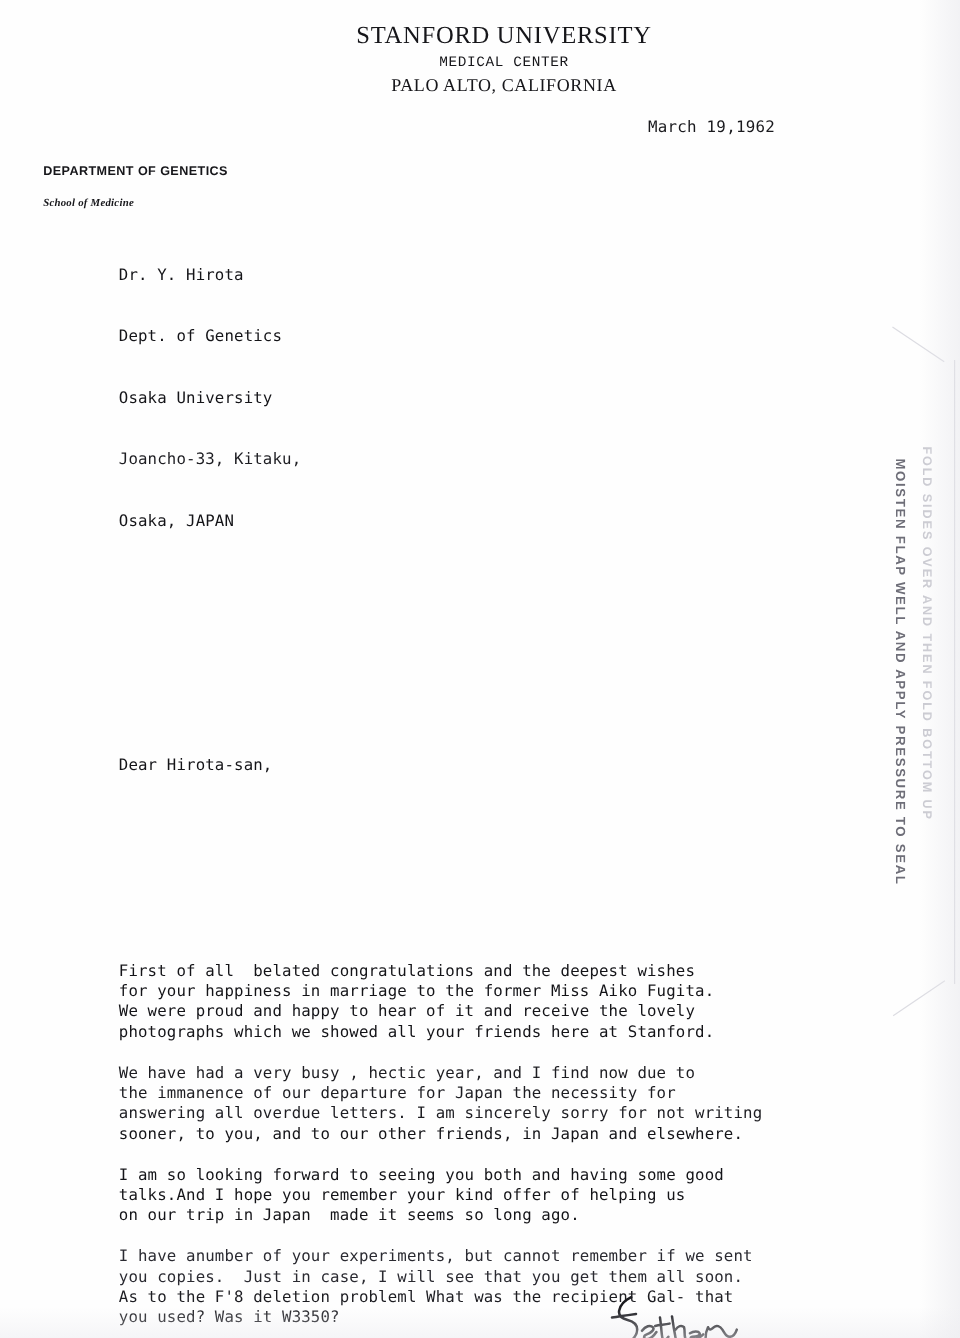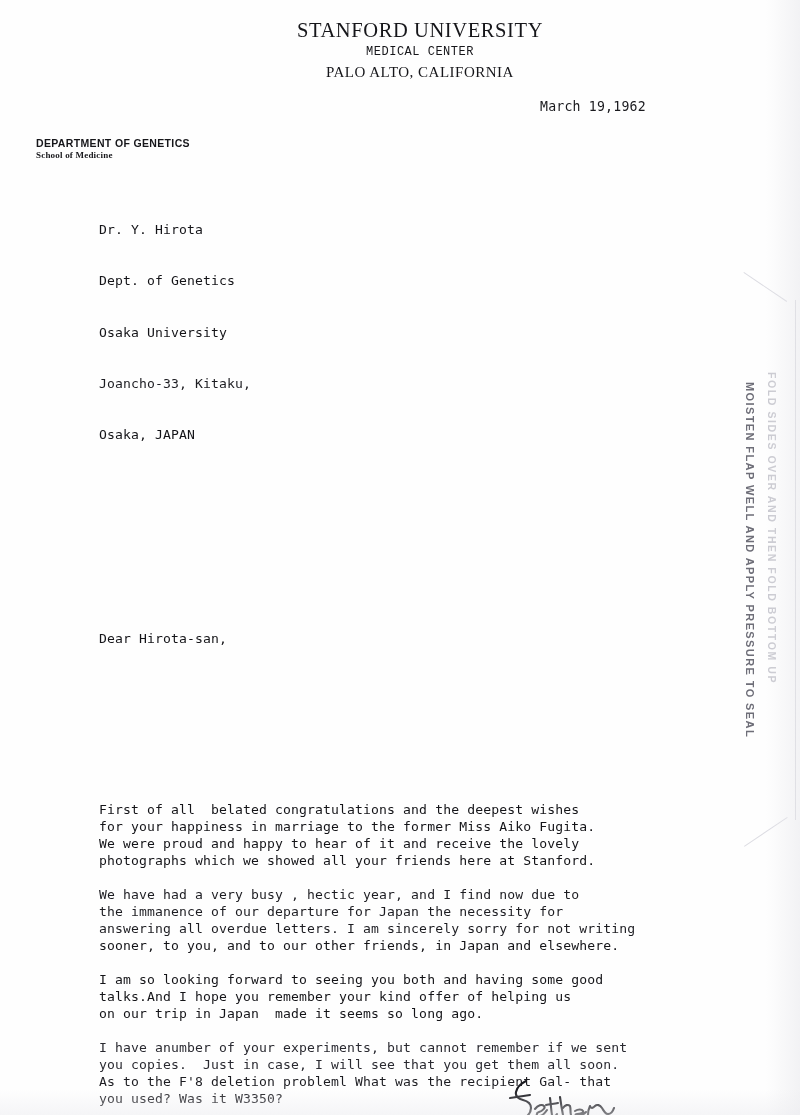--- a/index.html
+++ b/index.html
@@ -57,24 +57,25 @@
   }
   .dept-name {
     font-family: "Liberation Sans", sans-serif;
     font-weight: bold;
     font-size: 10.5px;
     letter-spacing: 0.35px;
     margin-top: 37px;
   }
   .dept-school {
     font-family: "Liberation Serif", serif;
+    font-style: italic;
     font-weight: bold;
     font-size: 9px;
     letter-spacing: 0.2px;
-    margin-top: 1px;
+    margin-top: 15px;
   }
 
   
   .date-line {
     position: absolute;
     top: 99px;
     left: 540px;
     font-family: "DejaVu Sans Mono", monospace;
     font-size: 13.2px;
     color: #1a1a1e;

